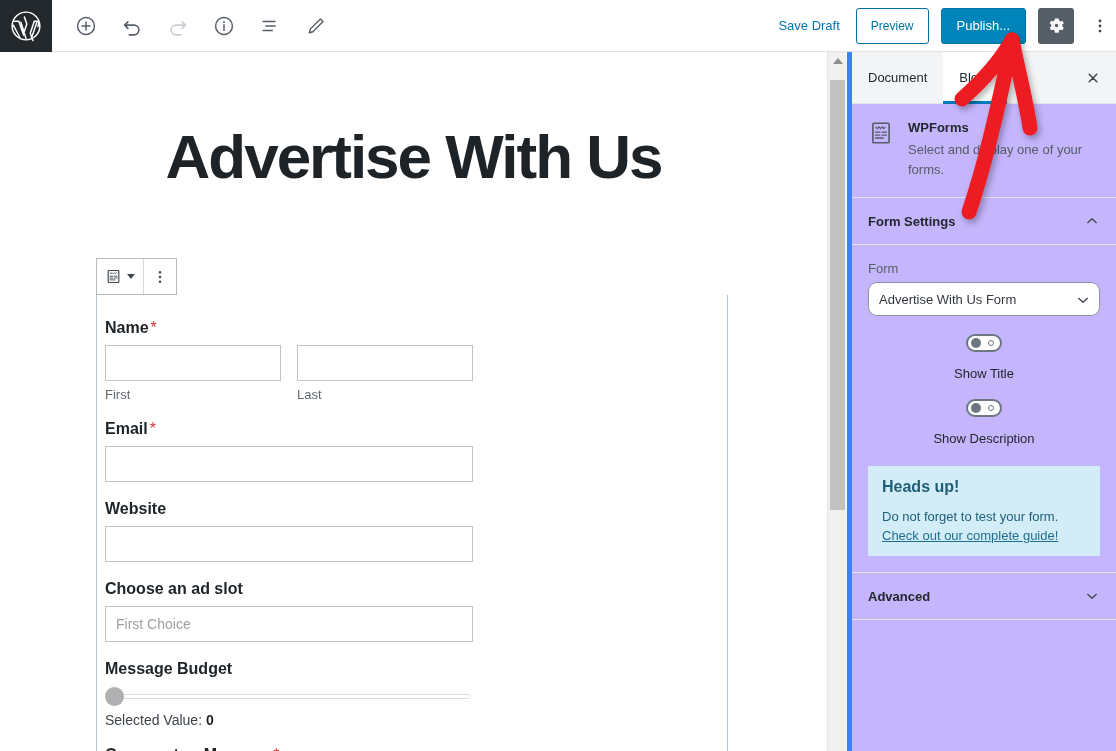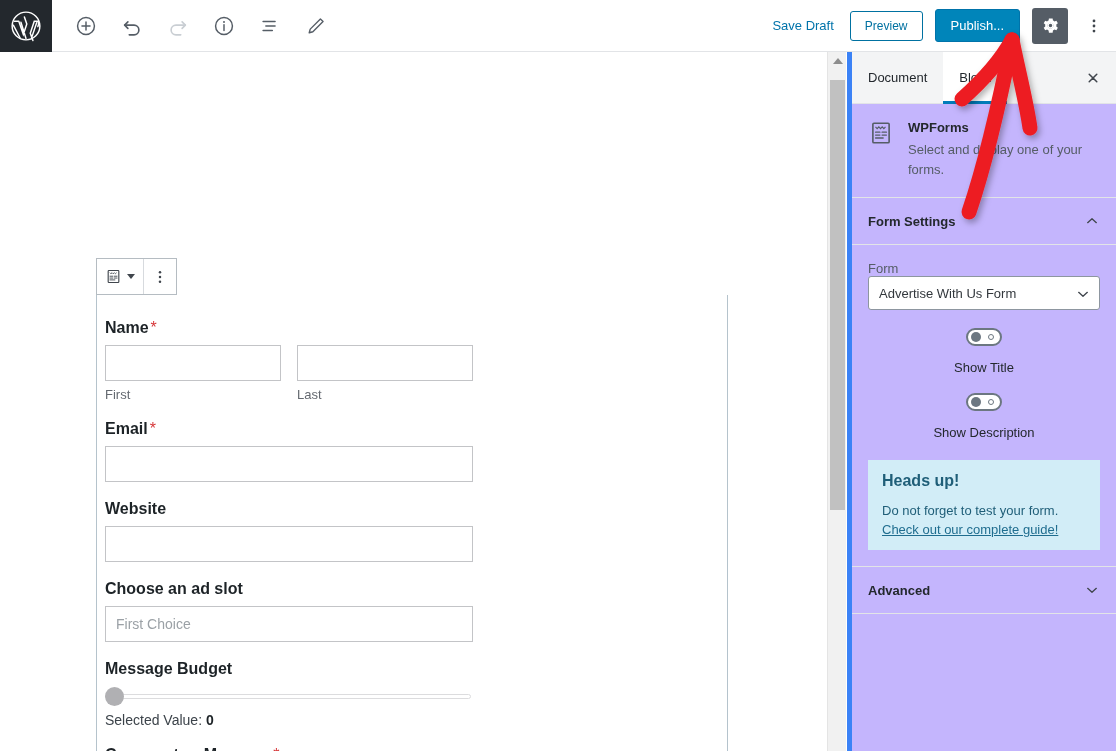--- a/index.html
+++ b/index.html
@@ -22,21 +22,21 @@
     display: flex; align-items: center; justify-content: center; flex: 0 0 52px;
   }
   .wp-logo svg { display: block; }
   .tb-icons { display: flex; align-items: center; margin-left: 16px; gap: 10px; }
   .tb-btn {
     width: 36px; height: 36px; display: flex; align-items: center; justify-content: center;
     color: #555d66; background: transparent; border: none; cursor: pointer;
   }
   .tb-btn.disabled { color: #c9ced3; }
   .tb-right {
-    margin-left: auto; display: flex; align-items: center; gap: 12px; padding-right: 8px;
+    margin-left: auto; display: flex; gap: 12px; padding-right: 2px;
   }
   .save-draft {
     color: #0073aa; font-size: 13px; cursor: pointer; background: none; border: none;
     font-family: "Liberation Sans", sans-serif; padding: 6px 4px;
   }
   .btn-preview {
     background: #ffffff; color: #0071a1; border: 1px solid #0071a1; border-radius: 3px;
     font-size: 12px; padding: 7px 14px; cursor: pointer; font-family: "Liberation Sans", sans-serif;
   }
   .btn-publish {
@@ -164,23 +164,23 @@
   }
   .bi-title { font-size: 13px; font-weight: bold; color: #23282d; margin-bottom: 5px; }
   .bi-desc { font-size: 13px; color: #555d66; line-height: 1.5; }
   .panel-head {
     display: flex; align-items: center; justify-content: space-between;
     padding: 15px 16px; border-bottom: 1px solid #e2e4e7; cursor: pointer;
   }
   .panel-title { font-size: 13px; font-weight: bold; color: #23282d; }
   .chev { color: #40464d; display: flex; }
   .panel-body { padding: 16px; border-bottom: 1px solid #e2e4e7; }
-  .pb-label { font-size: 13px; color: #555d66; display: block; }
+  .pb-label { font-size: 13px; color: #555d66; margin-bottom: 6px; display: block; }
   .select-box {
-    width: 100%; height: 34px; border: 1px solid #8d96a0; border-radius: 3px;
+    width: 100%; height: 34px; border: 1px solid #8d96a0; border-radius: 9px;
     background: #fff; font-size: 13px; color: #32373c; padding: 0 28px 0 10px;
     display: flex; align-items: center; position: relative; cursor: pointer;
   }
   .select-chev { position: absolute; right: 8px; top: 9px; color: #40464d; }
   .toggle-row { display: flex; align-items: center; gap: 14px; margin-top: 18px; flex-direction: column; }
   .toggle {
     width: 36px; height: 18px; border: 2px solid #6c7781; border-radius: 9px;
     display: flex; align-items: center; padding: 0 3px; cursor: pointer; background: #fff;
     justify-content: flex-start; gap: 7px;
   }
@@ -265,20 +265,21 @@
         <svg width="18" height="18" viewBox="0 0 24 24" fill="currentColor">
           <circle cx="12" cy="5.3" r="1.85"></circle>
             <circle cx="12" cy="12" r="1.85"></circle>
             <circle cx="12" cy="18.7" r="1.85"></circle>
         </svg>
       </button>
     </div>
   </div>
 
   <div class="canvas">
+    <div class="post-title">Advertise With Us</div>
 
     <div class="block-toolbar">
       <div class="bt-item">
         <svg width="17" height="17" viewBox="0 0 24 24" fill="none" stroke="#40464d" stroke-width="1.6">
           <rect x="4.5" y="3.5" width="15" height="17" rx="1"></rect>
           <path d="M6.8 6.6l1.6 1.6 1.6-1.6 1.6 1.6 1.6-1.6 1.6 1.6 1.6-1.6" stroke-width="1.2"></path>
           <path d="M7 11.6h4M7 14.2h4M7 16.8h7M13 11.6h4M13 14.2h4" stroke-width="1.3" stroke-linecap="round"></path>
         </svg>
         <span class="caret-down"></span>
       </div>

